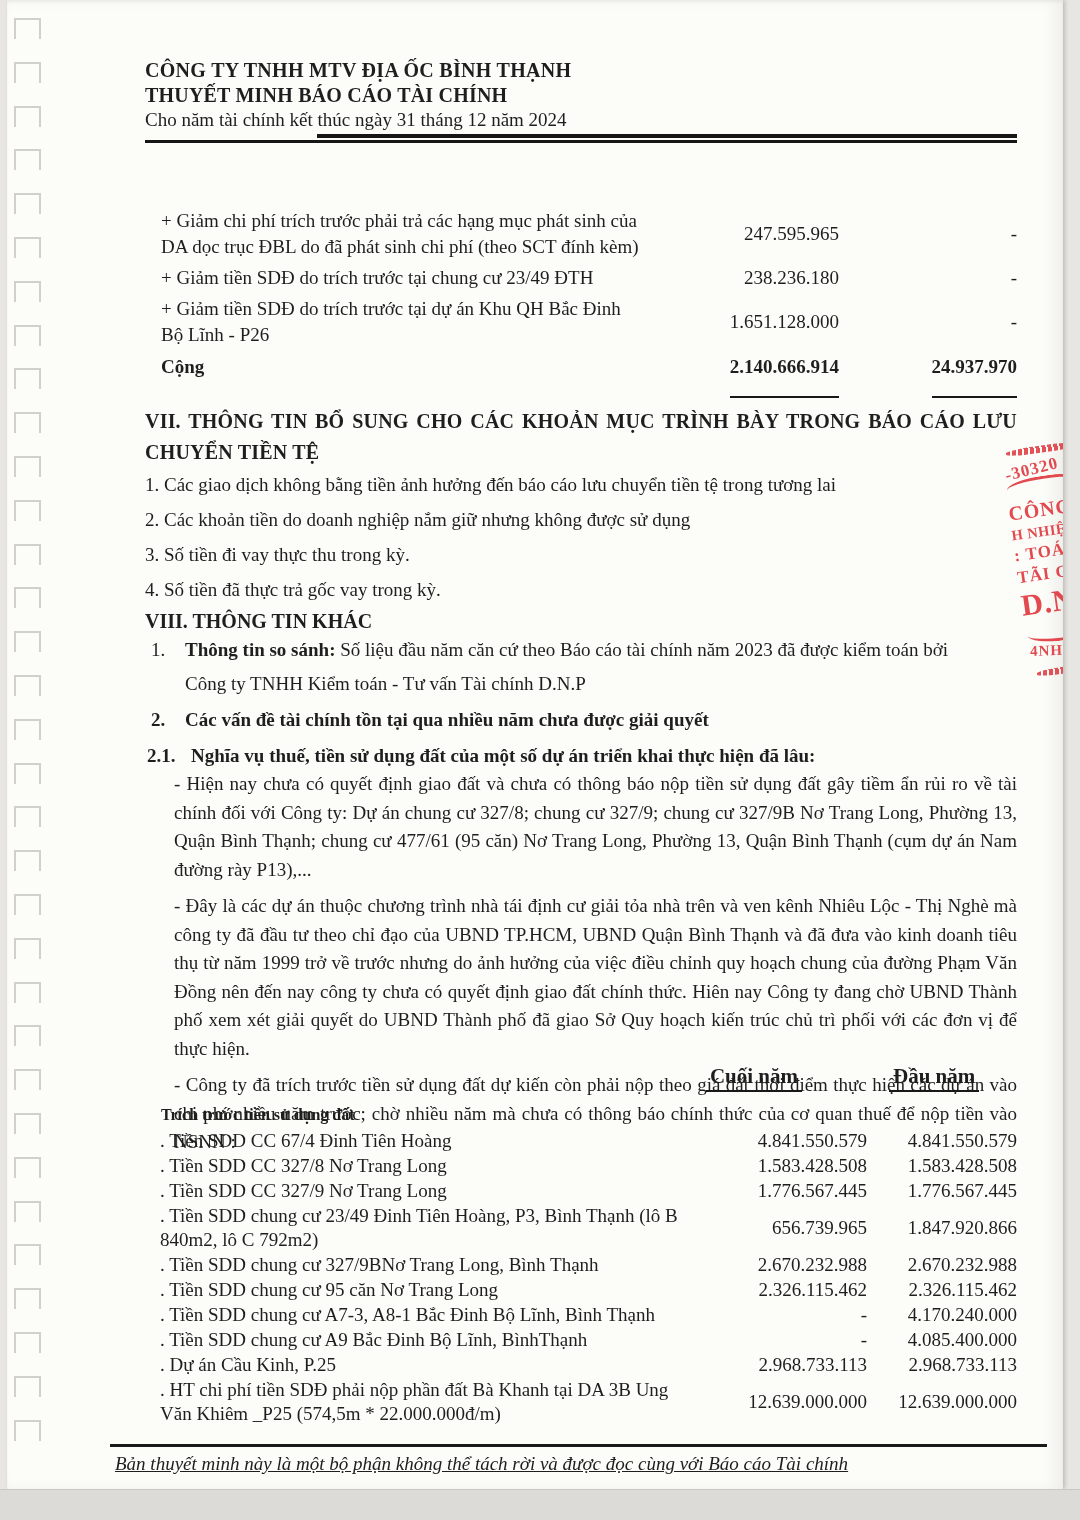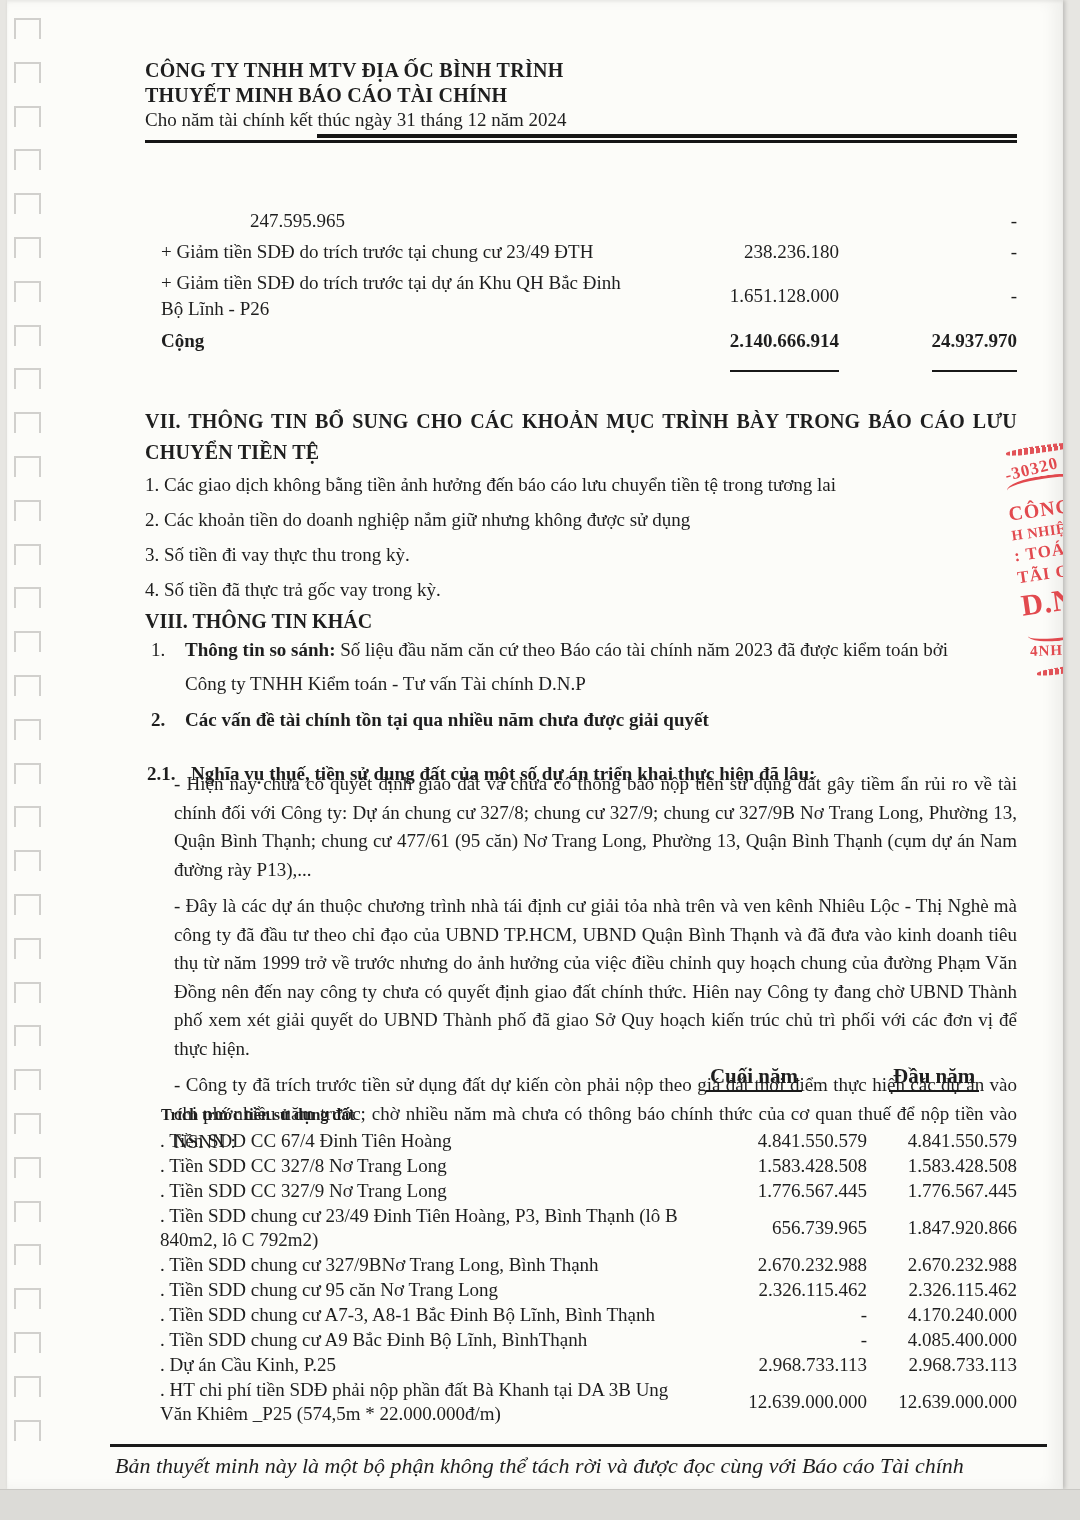--- a/index.html
+++ b/index.html
@@ -56,21 +56,21 @@
 
   
   .ltab .row{font-size:19px;line-height:24px;margin-bottom:1px;}
   .ltab .lbl{width:522px;padding-left:15px;}
   .ltab .c1{width:185px;text-align:right;}
   .ltab .c2{flex:1;text-align:right;}
   .group-h{font-weight:bold;font-size:16px;line-height:25px;padding-left:16px;margin-bottom:2px;}
 
   
   .footer{position:absolute;left:103px;top:1444px;width:937px;border-top:3px solid #1a1a1a;padding-top:6px;display:flex;align-items:flex-start;}
-  .footnote{flex:1;font-style:italic;font-size:22px;padding-left:5px;}
+  .footnote{flex:1;font-style:italic;font-size:19px;padding-left:5px;text-decoration:underline;}
   .pageno{width:60px;text-align:right;font-size:20px;padding-right:10px;margin-top:44px;}
 
   
   .stamp{position:absolute;left:1008px;top:440px;width:120px;color:#e03b41;opacity:.92;transform:rotate(-8deg);}
   .stamp .tiny{height:7px;width:72px;margin:2px 0 2px 6px;background:repeating-linear-gradient(90deg,#e0454b 0 4px,rgba(255,255,255,0) 4px 6px);border-radius:40%;}
   .stamp .arc{width:78px;height:16px;border:0;border-top:3px solid #e03b41;border-radius:60%;margin:1px 0 0 2px;}
   .stamp .arc.flip{border-top:0;border-bottom:3px solid #e03b41;margin-top:4px;}
   .s-num{font-size:17px;font-weight:bold;letter-spacing:1px;transform:rotate(-6deg);margin-left:2px;}
   .s-cong{font-size:20px;font-weight:bold;letter-spacing:1px;margin-top:3px;}
   .s-sm{font-size:14.5px;font-weight:bold;letter-spacing:.5px;margin-top:2px;}
@@ -113,29 +113,30 @@
       <div class="bmark" style="top: 1156.8px;"></div>
       <div class="bmark" style="top: 1200.6px;"></div>
       <div class="bmark" style="top: 1244.4px;"></div>
       <div class="bmark" style="top: 1288.2px;"></div>
       <div class="bmark" style="top: 1332px;"></div>
       <div class="bmark" style="top: 1375.8px;"></div>
       <div class="bmark" style="top: 1419.6px;"></div>
     </div>
 
   <div class="blk" style="top:58px;">
-    <div class="company">CÔNG TY TNHH MTV ĐỊA ỐC BÌNH TRÌNH</div>
+    <div class="company">CÔNG TY TNHH MTV ĐỊA ỐC BÌNH THẠNH</div>
     <div class="doctitle">THUYẾT MINH BÁO CÁO TÀI CHÍNH</div>
     <div class="period">Cho năm tài chính kết thúc ngày 31 tháng 12 năm 2024</div>
     <div class="rule-top"></div>
     <div class="rule-bot"></div>
   </div>
 
   <div class="blk adj" style="top:208px;">
     <div class="row">
+      <div class="lbl">+ Giảm chi phí trích trước phải trả các hạng mục phát sinh của DA dọc trục ĐBL do đã phát sinh chi phí (theo SCT đính kèm)</div>
       <div class="c1">247.595.965</div>
       <div class="c2">-</div>
     </div>
     <div class="row">
       <div class="lbl">+ Giảm tiền SDĐ do trích trước tại chung cư 23/49 ĐTH</div>
       <div class="c1">238.236.180</div>
       <div class="c2">-</div>
     </div>
     <div class="row">
       <div class="lbl">+ Giảm tiền SDĐ do trích trước tại dự án Khu QH Bắc Đinh Bộ Lĩnh - P26</div>
@@ -163,21 +164,21 @@
     <div class="viii-h">VIII. THÔNG TIN KHÁC</div>
     <div class="num-item" style="margin-top:2px;">
       <div class="no" style="font-weight:normal;">1.</div>
       <div><span class="bold">Thông tin so sánh:</span><span> Số liệu đầu năm căn cứ theo Báo cáo tài chính năm 2023 đã được kiểm toán bởi</span></div>
     </div>
     <div class="indent2">Công ty TNHH Kiểm toán - Tư vấn Tài chính D.N.P</div>
     <div class="num-item" style="margin-top:9px;font-weight:bold;">
       <div class="no">2.</div>
       <div>Các vấn đề tài chính tồn tại qua nhiều năm chưa được giải quyết</div>
     </div>
-    <div class="num-item" style="margin-top:26px;font-weight:bold;align-items:flex-end;">
+    <div class="num-item" style="margin-top:8px;font-weight:bold;align-items:flex-end;">
       <div class="no" style="flex-basis:44px;padding-left:2px;">2.1.</div>
       <div>Nghĩa vụ thuế, tiền sử dụng đất của một số dự án triển khai thực hiện đã lâu:</div>
     </div>
   </div>
 
   <div class="blk" style="top:762px;">
     <div class="para">- Hiện nay chưa có quyết định giao đất và chưa có thông báo nộp tiền sử dụng đất gây tiềm ẩn rủi ro về tài chính đối với Công ty: Dự án chung cư 327/8; chung cư 327/9; chung cư 327/9B Nơ Trang Long, Phường 13, Quận Bình Thạnh; chung cư 477/61 (95 căn) Nơ Trang Long, Phường 13, Quận Bình Thạnh (cụm dự án Nam đường rày P13),...</div>
     <div class="para">- Đây là các dự án thuộc chương trình nhà tái định cư giải tỏa nhà trên và ven kênh Nhiêu Lộc - Thị Nghè mà công ty đã đầu tư theo chỉ đạo của UBND TP.HCM, UBND Quận Bình Thạnh và đã đưa vào kinh doanh tiêu thụ từ năm 1999 trở về trước nhưng do ảnh hưởng của việc điều chỉnh quy hoạch chung của đường Phạm Văn Đồng nên đến nay công ty chưa có quyết định giao đất chính thức. Hiên nay Công ty đang chờ UBND Thành phố xem xét giải quyết do UBND Thành phố đã giao Sở Quy hoạch kiến trúc chủ trì phối với các đơn vị để thực hiện.</div>
     <div class="para">- Công ty đã trích trước tiền sử dụng đất dự kiến còn phải nộp theo giá đất thời điểm thực hiện các dự án vào chi phí nhiều năm trước; chờ nhiều năm mà chưa có thông báo chính thức của cơ quan thuế để nộp tiền vào NSNN :</div>
   </div>

